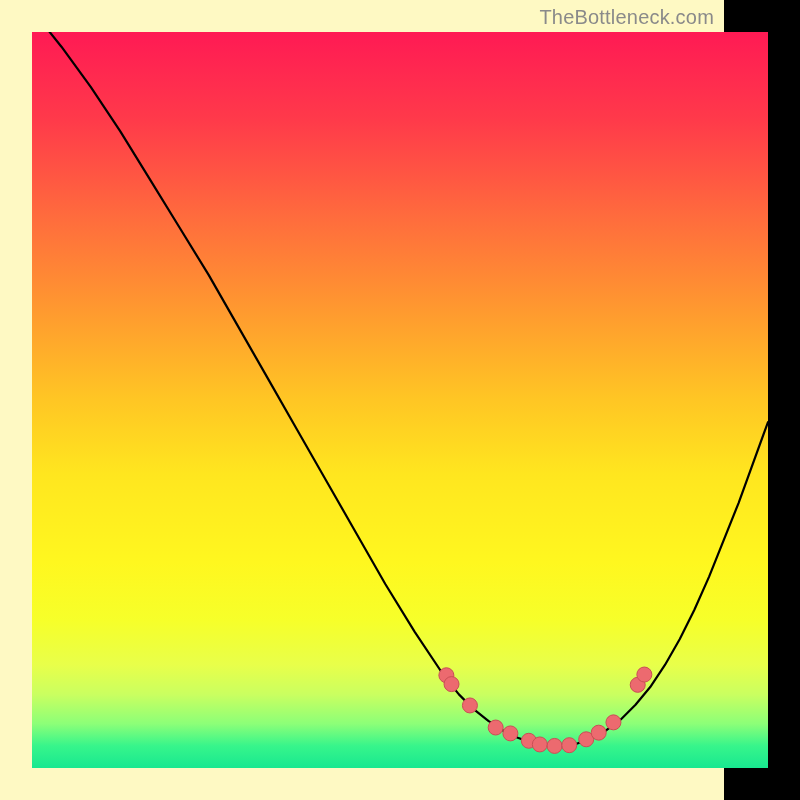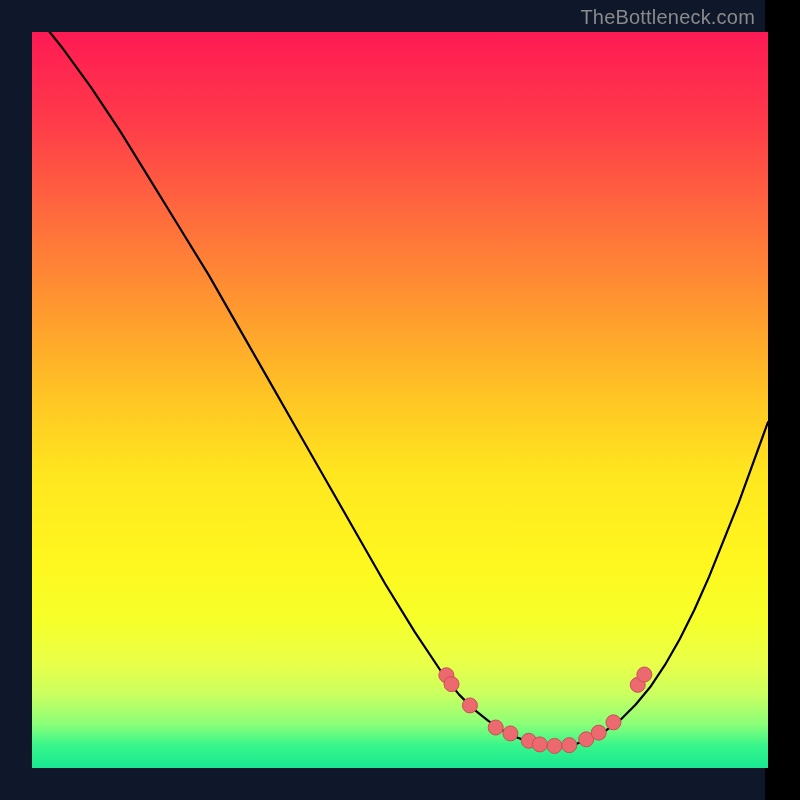--- a/index.html
+++ b/index.html
@@ -10,22 +10,21 @@
     background: #000;
     overflow: hidden;
     font-family: Arial, Helvetica, sans-serif;
   }
   .frame {
     position: absolute;
     left: 0;
     top: 0;
     width: 724px;
     height: 800px;
-    background: #0f172a;
-    padding-left: 41px;
+    background: #fef9c3;
   }
   .plot-area {
     position: absolute;
     left: 32px;
     top: 32px;
     width: 736px;
     height: 736px;
     background: linear-gradient(
       to bottom,
       #ff1a54 0%,

